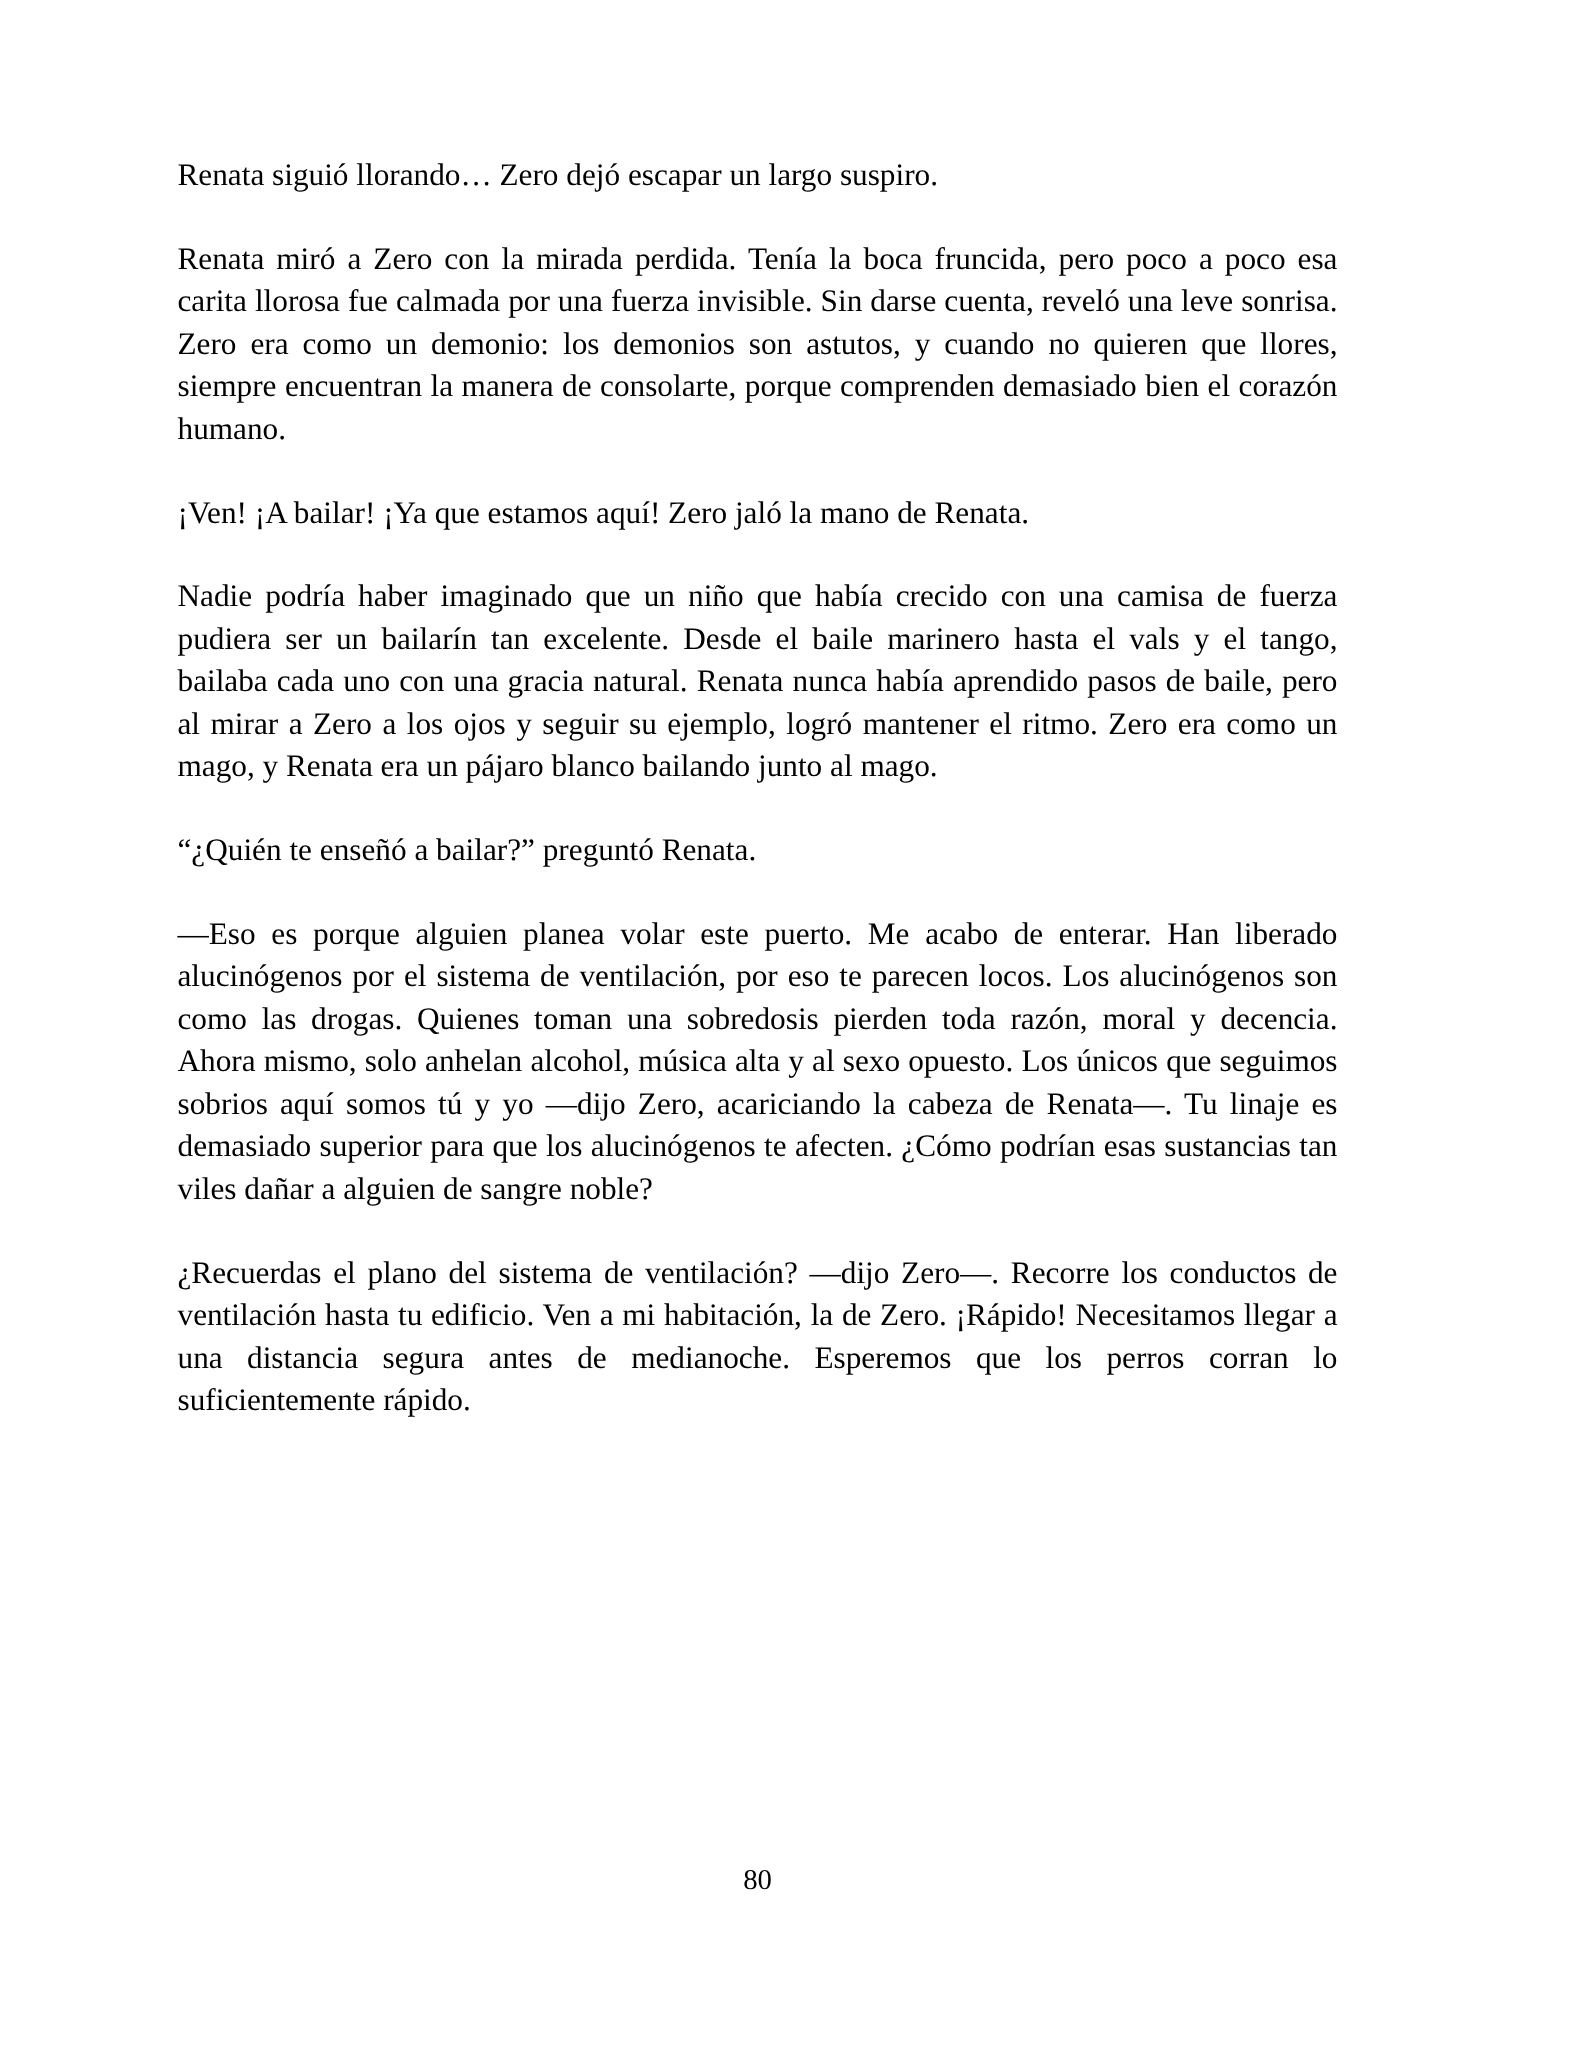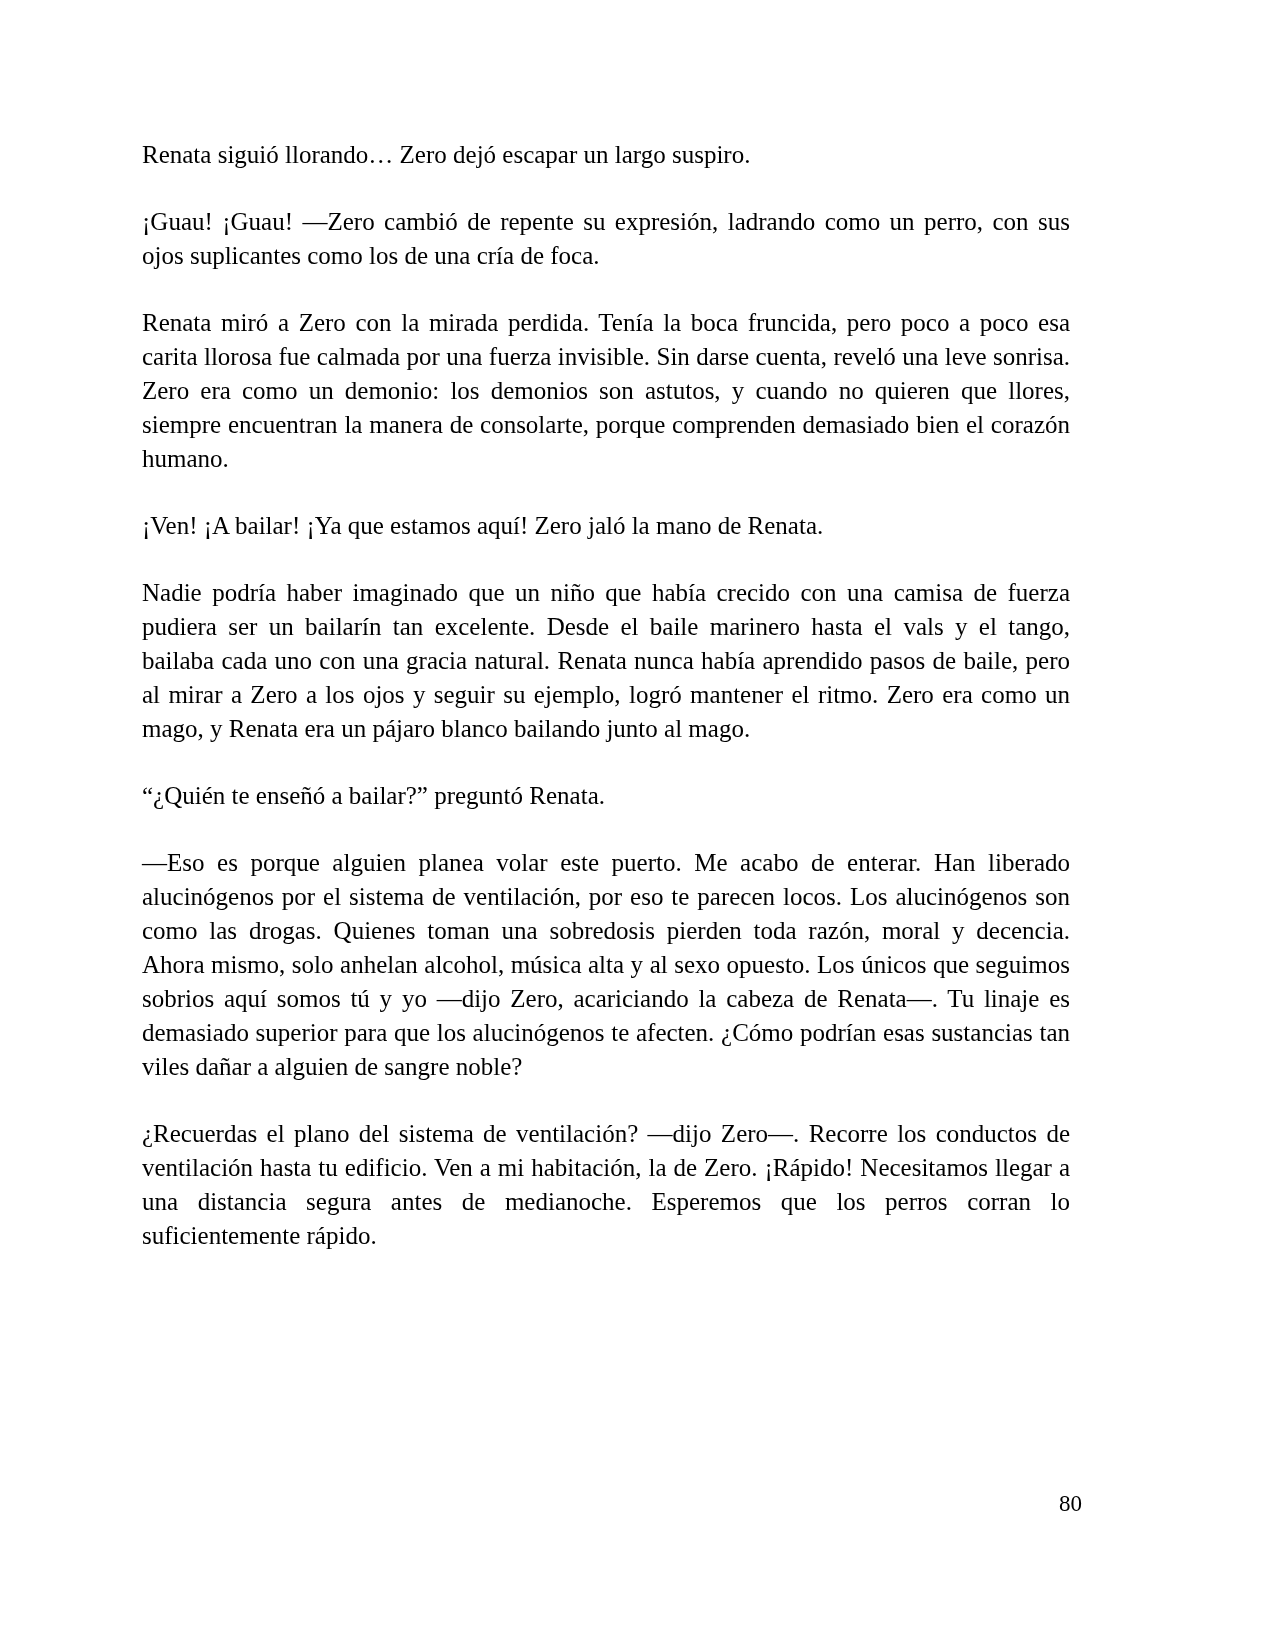--- a/index.html
+++ b/index.html
@@ -12,46 +12,45 @@
     width: 1275px;
     height: 1650px;
     background: #ffffff;
     font-family: "Liberation Serif", "DejaVu Serif", serif;
     color: #000000;
     overflow: hidden;
   }
   .text-block {
     position: absolute;
     left: 142px;
-    top: 138px;
+    top: 124px;
     width: 928px;
   }
   .text-block p {
     margin: 0 0 33px 0;
     font-size: 25px;
     line-height: 34px;
     text-align: justify;
   }
   .page-number {
     position: absolute;
-    left: 154px;
+    left: 142px;
     width: 928px;
     top: 1490px;
-    text-align: right;
+    text-align: center;
     font-size: 23px;
     line-height: 28px;
   }
 </style>
 </head>
 <body>
 
 <div class="page">
   <div class="text-block">
     <p>Renata siguió llorando… Zero dejó escapar un largo suspiro.</p>
-    <p>¡Guau! ¡Guau! —Zero cambió de repente su expresión, ladrando como un perro, con sus ojos suplicantes como los de una cría de foca.</p>
     <p>Renata miró a Zero con la mirada perdida. Tenía la boca fruncida, pero poco a poco esa carita llorosa fue calmada por una fuerza invisible. Sin darse cuenta, reveló una leve sonrisa. Zero era como un demonio: los demonios son astutos, y cuando no quieren que llores, siempre encuentran la manera de consolarte, porque comprenden demasiado bien el corazón humano.</p>
     <p>¡Ven! ¡A bailar! ¡Ya que estamos aquí! Zero jaló la mano de Renata.</p>
     <p>Nadie podría haber imaginado que un niño que había crecido con una camisa de fuerza pudiera ser un bailarín tan excelente. Desde el baile marinero hasta el vals y el tango, bailaba cada uno con una gracia natural. Renata nunca había aprendido pasos de baile, pero al mirar a Zero a los ojos y seguir su ejemplo, logró mantener el ritmo. Zero era como un mago, y Renata era un pájaro blanco bailando junto al mago.</p>
     <p>“¿Quién te enseñó a bailar?” preguntó Renata.</p>
     <p>—Eso es porque alguien planea volar este puerto. Me acabo de enterar. Han liberado alucinógenos por el sistema de ventilación, por eso te parecen locos. Los alucinógenos son como las drogas. Quienes toman una sobredosis pierden toda razón, moral y decencia. Ahora mismo, solo anhelan alcohol, música alta y al sexo opuesto. Los únicos que seguimos sobrios aquí somos tú y yo —dijo Zero, acariciando la cabeza de Renata—. Tu linaje es demasiado superior para que los alucinógenos te afecten. ¿Cómo podrían esas sustancias tan viles dañar a alguien de sangre noble?</p>
     <p>¿Recuerdas el plano del sistema de ventilación? —dijo Zero—. Recorre los conductos de ventilación hasta tu edificio. Ven a mi habitación, la de Zero. ¡Rápido! Necesitamos llegar a una distancia segura antes de medianoche. Esperemos que los perros corran lo suficientemente rápido.</p>
   </div>
   <div class="page-number">80</div>
 </div>
 

